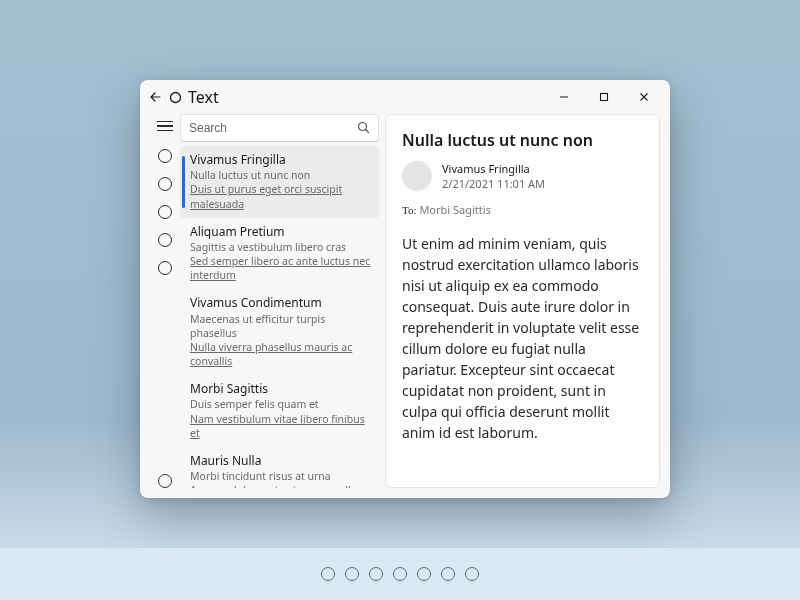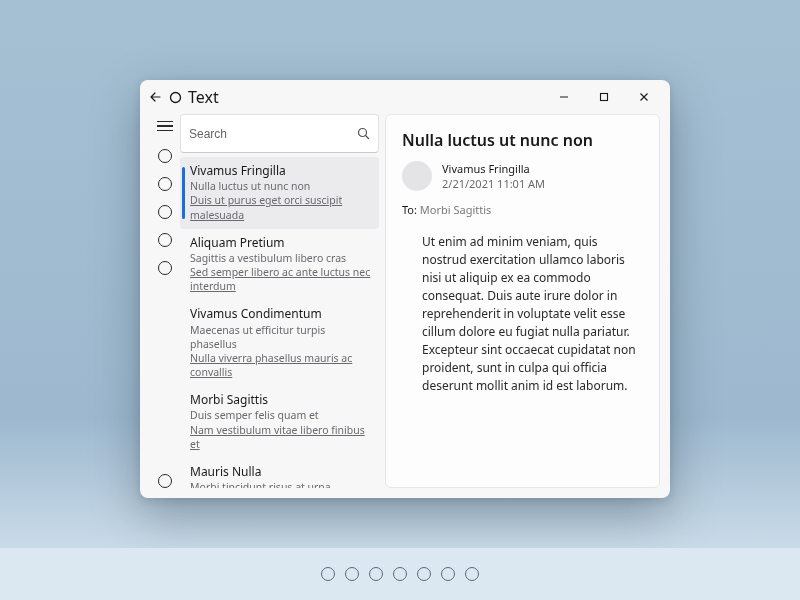--- a/index.html
+++ b/index.html
@@ -84,21 +84,21 @@
     flex-direction:column;
     padding-right:6px;
   }
   .search {
     display:flex;
     align-items:center;
     background:#fff;
     border:1px solid #e1e1e3;
     border-bottom:1px solid #c9c9cc;
     border-radius:4px;
-    height:39px;
+    height:28px;
     padding:0 8px;
     margin-bottom:4px;
   }
   .search input {
     border:none; outline:none; flex:1;
     font-size:12px; background:transparent;
     color:#333;
   }
   .search input::placeholder { color:#666; }
   .search .sicon { color:#555; }
@@ -128,23 +128,23 @@
     padding:14px 16px;
     overflow:hidden;
   }
   .detail-pane h2 { font-size:16px; font-weight:600; color:#1a1a1a; margin-bottom:10px;}
   .sender-row { display:flex; gap:10px; align-items:center; margin-bottom:10px;}
   .avatar { width:30px; height:30px; border-radius:50%; background:#e4e4e6; }
   .sender-meta { font-size:11px; line-height:1.4; }
   .sender-meta .name { color:#1a1a1a; }
   .sender-meta .time { color:#6a6a6e; }
   .to-row { font-size:11px; margin-bottom:16px; }
-  .to-row .lbl { color:#1a1a1a; }
+  .to-row .lbl { color:#1a1a1a;font-family:Liberation Serif, serif; }
   .to-row .val { color:#7a7a7e; }
-  .body-text { font-size:12px; color:#2a2a2a; line-height:1.5;margin-left:20px; }
+  .body-text { font-size:14px; color:#2a2a2a; line-height:1.5; }
 </style>
 </head>
 <body>
 
 <div class="window">
   <div class="titlebar">
     <div class="tb-left">
       <div class="tb-icon">
         <svg width="12" height="12" viewBox="0 0 12 12">
             <path d="M6 2 L2 6 L6 10 M2 6 H11" stroke="#1a1a1a" stroke-width="1.2" fill="none" stroke-linecap="round" stroke-linejoin="round"></path>

